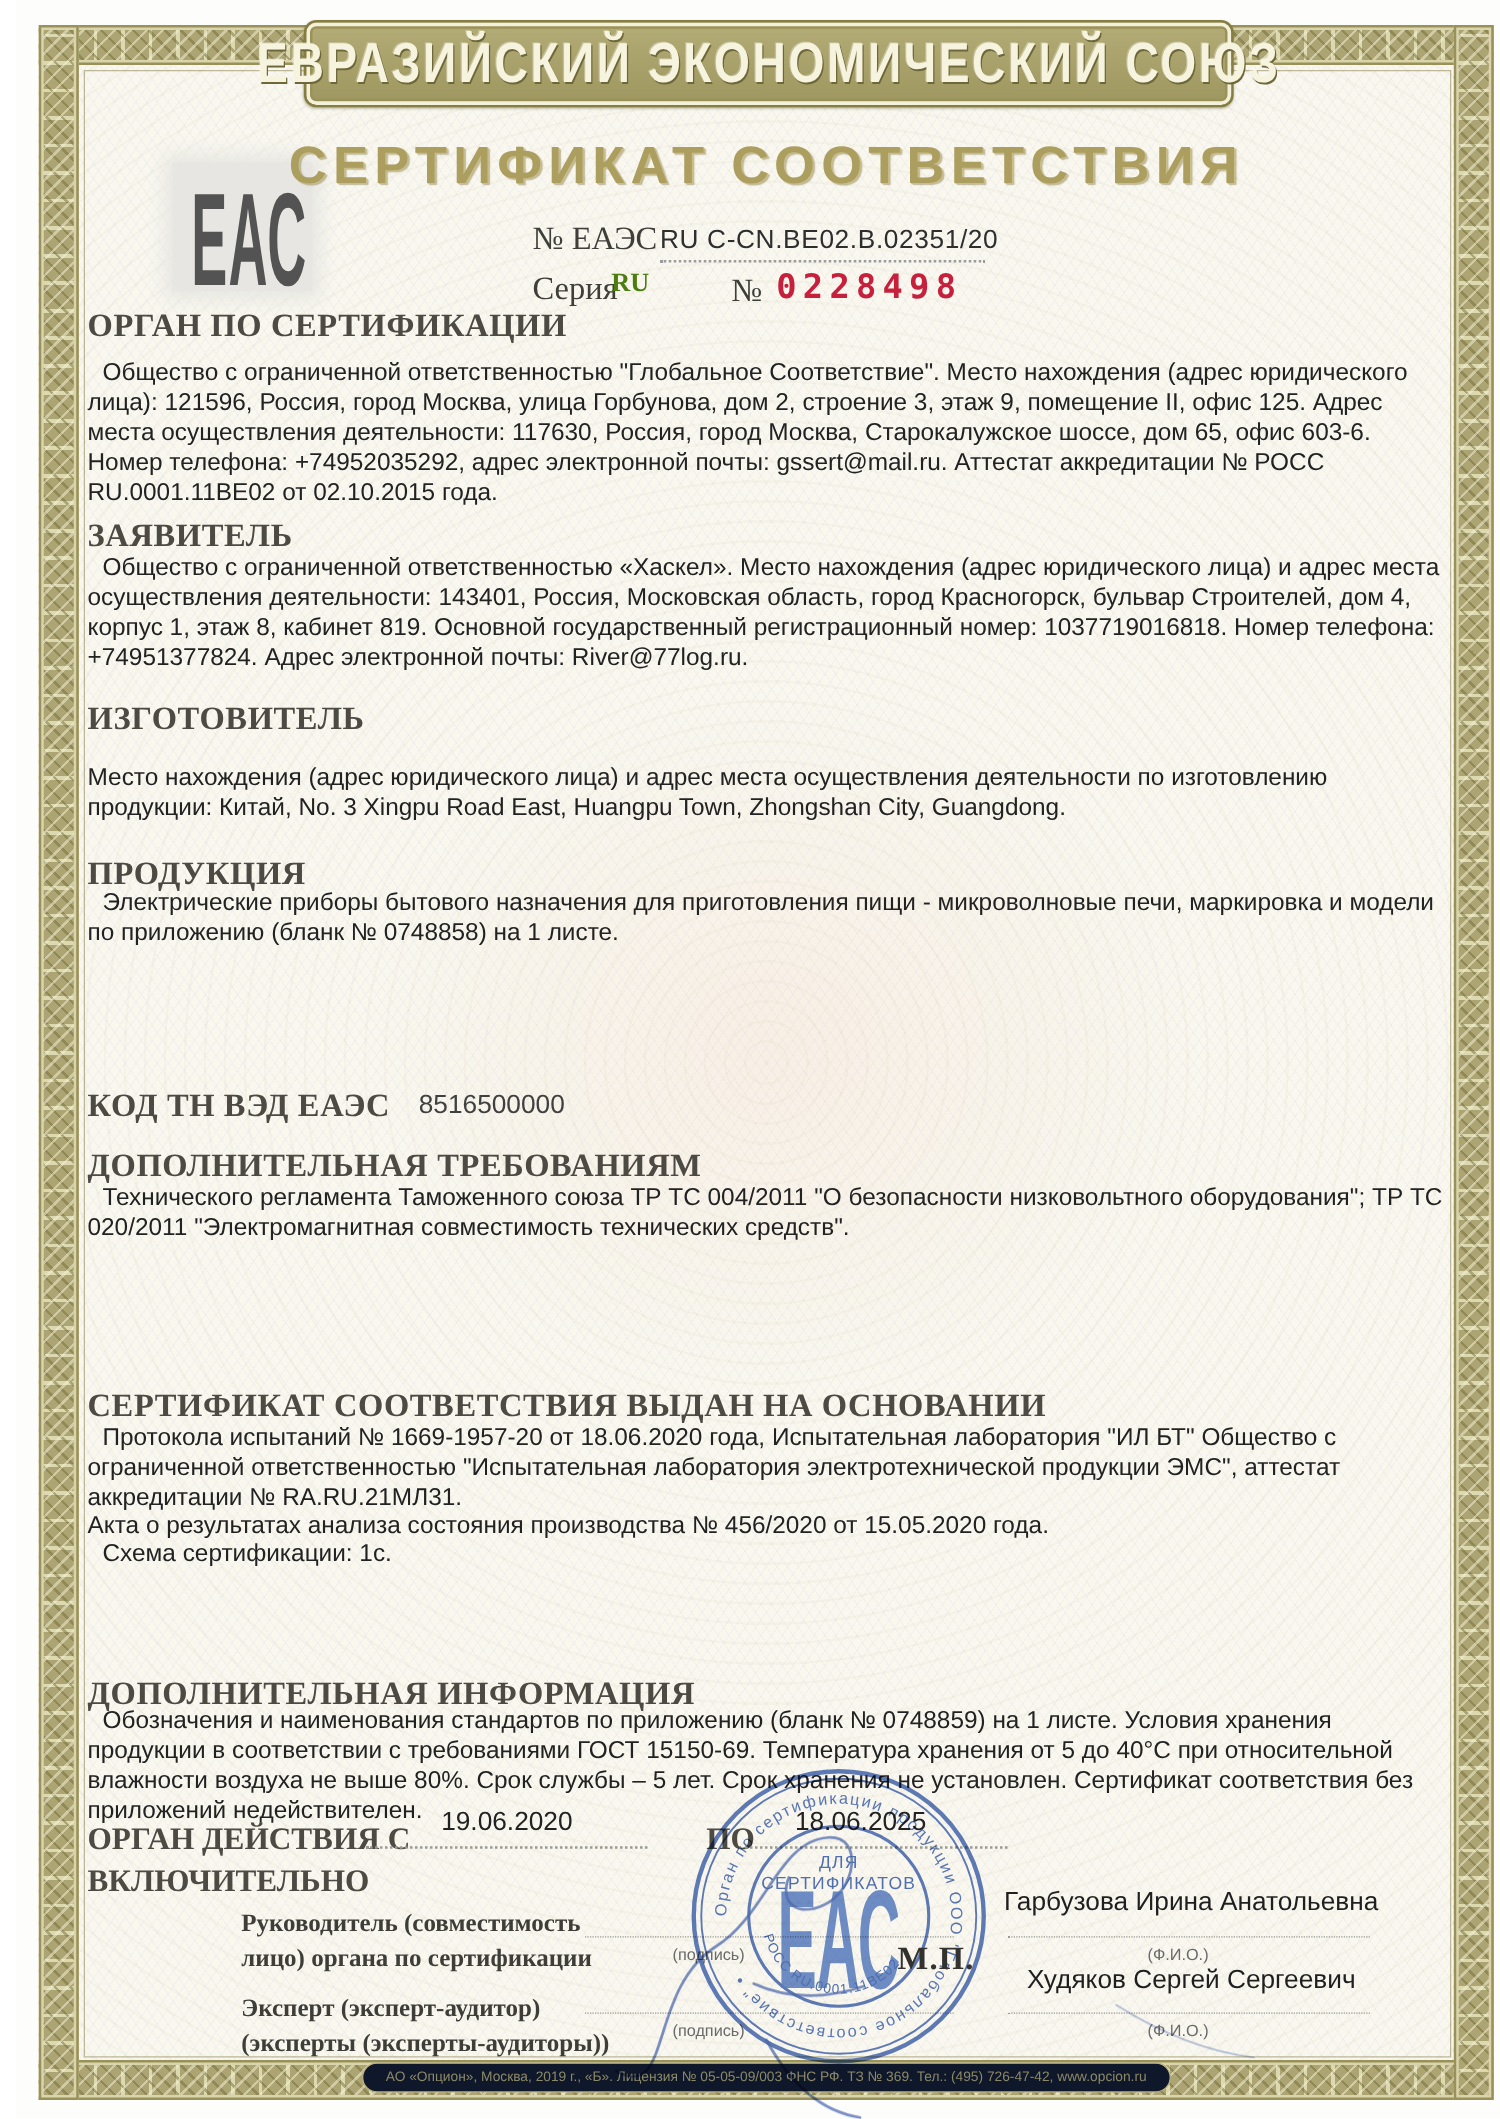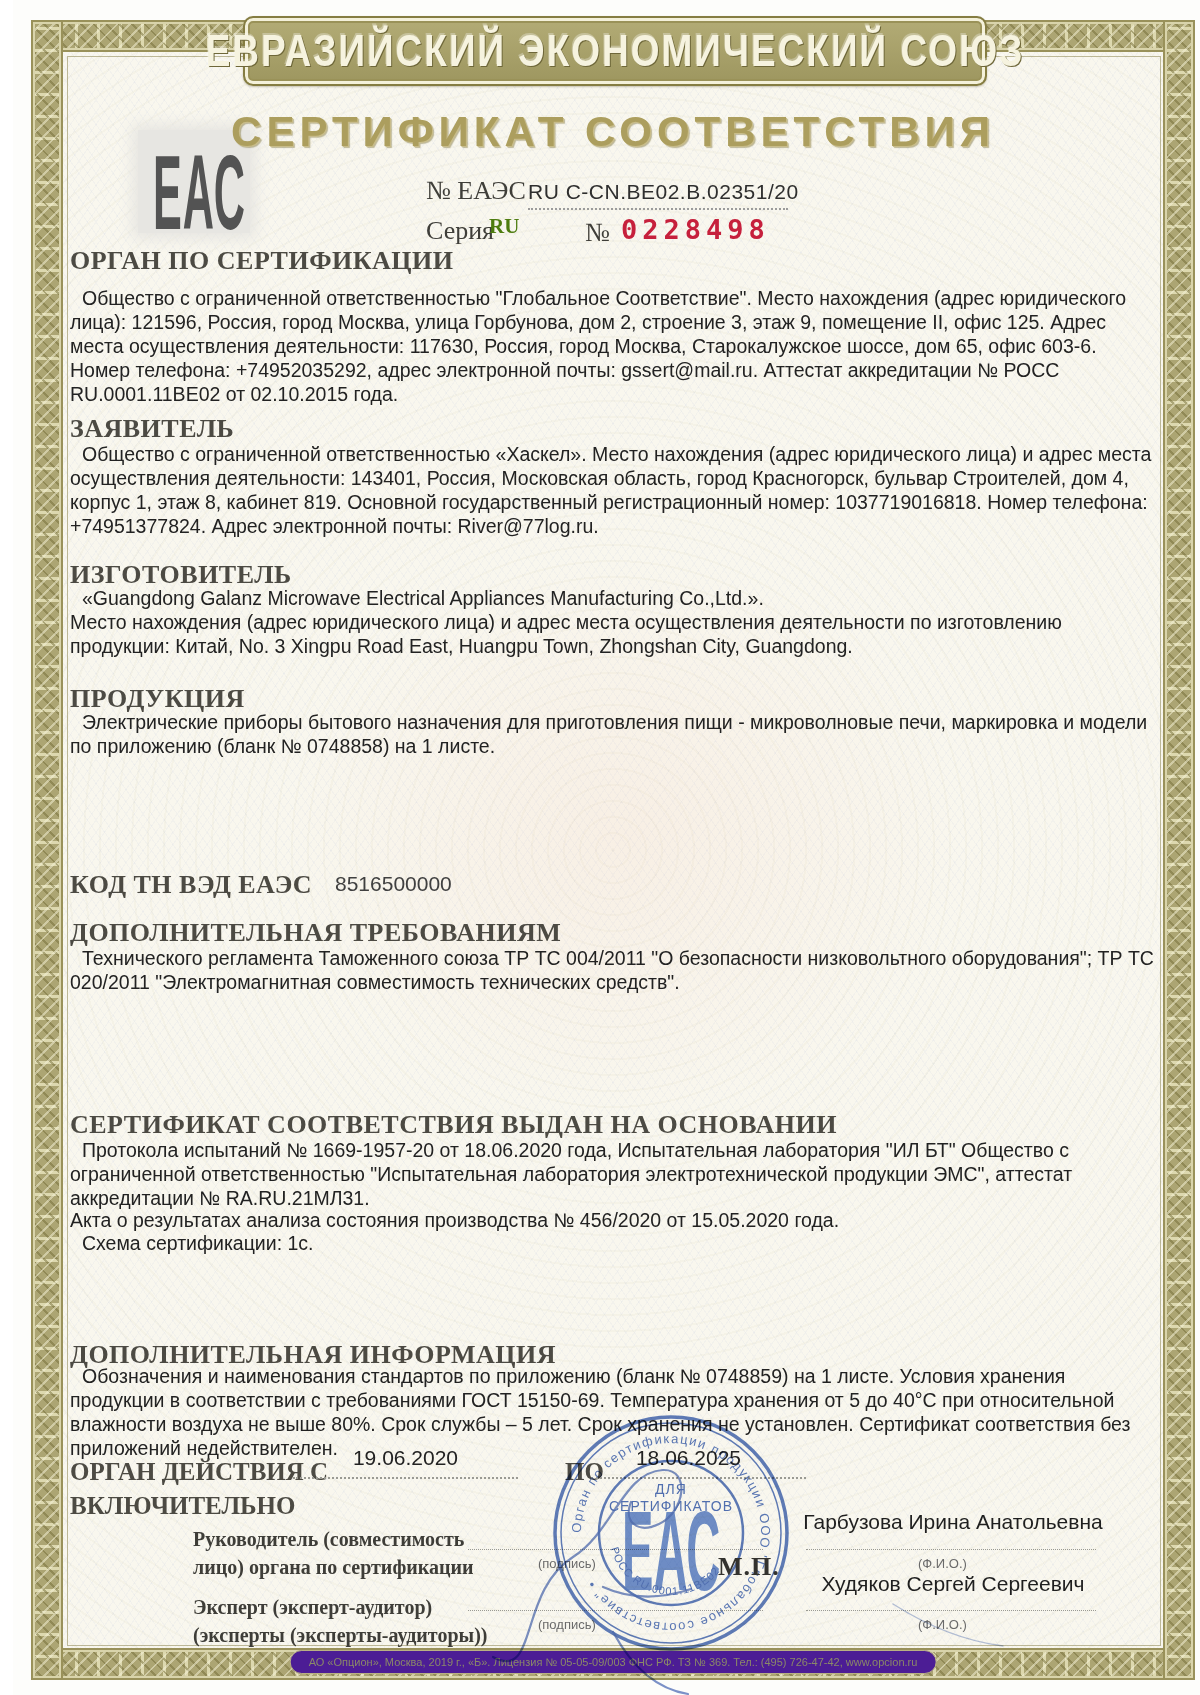--- a/index.html
+++ b/index.html
@@ -75,21 +75,21 @@
     color:#1f1f1f; white-space:nowrap; }
   .caption { position:absolute; font-size:13px; color:#6a6a6a; white-space:nowrap; }
   .mp { position:absolute; left:705px; top:1552px; font-family:"Liberation Serif", serif;
     font-weight:700; font-size:26px; color:#33322e; letter-spacing:1px; z-index:7; }
 
   .stamp-svg { position:absolute; left:450px; top:1352px; z-index:6;
     mix-blend-mode:multiply; opacity:.9; }
 
   
   .footer-pill { position:absolute; left:50%; transform:translateX(-50%); top:1650px;
-    background:#4c1d95; border:1px solid #b9b183; border-radius:14px; padding:5px 18px;
+    background:#0f172a; border:1px solid #b9b183; border-radius:14px; padding:5px 18px;
     font-size:11px; color:#8b8968; white-space:nowrap; z-index:3; }
 </style>
 </head>
 <body>
 
 <div class="page">
 
   <div class="cert-bg"></div>
   <div class="bstrip h" style="left:18px; top:20px; width:1164px; height:32px;"></div>
   <div class="bstrip h" style="left:18px; top:1648px; width:1164px; height:32px;"></div>
@@ -111,21 +111,20 @@
   <div class="serif-label" style="left:572px; top:218px;">№</div>
   <div class="serial">0228498</div>
 
   <div class="h" style="left:57px; top:246px;">ОРГАН ПО СЕРТИФИКАЦИИ</div>
   <div class="t indent" style="left:57px; top:286px;">Общество с ограниченной ответственностью "Глобальное Соответствие". Место нахождения (адрес юридического лица): 121596, Россия, город Москва, улица Горбунова, дом 2, строение 3, этаж 9, помещение II, офис 125. Адрес места осуществления деятельности: 117630, Россия, город Москва, Старокалужское шоссе, дом 65, офис 603-6. Номер телефона: +74952035292, адрес электронной почты: gssert@mail.ru. Аттестат аккредитации № РОСС RU.0001.11ВЕ02 от 02.10.2015 года.</div>
 
   <div class="h" style="left:57px; top:414px;">ЗАЯВИТЕЛЬ</div>
   <div class="t indent" style="left:57px; top:442px;">Общество с ограниченной ответственностью «Хаскел». Место нахождения (адрес юридического лица) и адрес места осуществления деятельности: 143401, Россия, Московская область, город Красногорск, бульвар Строителей, дом 4, корпус 1, этаж 8, кабинет 819. Основной государственный регистрационный номер: 1037719016818. Номер телефона: +74951377824. Адрес электронной почты: River@77log.ru.</div>
 
   <div class="h" style="left:57px; top:560px;">ИЗГОТОВИТЕЛЬ</div>
-  <div class="t indent" style="left:57px; top:586px;">«Guangdong Galanz Microwave Electrical Appliances Manufacturing Co.,Ltd.».</div>
   <div class="t" style="left:57px; top:610px;">Место нахождения (адрес юридического лица) и адрес места осуществления деятельности по изготовлению продукции: Китай, No. 3 Xingpu Road East, Huangpu Town, Zhongshan City, Guangdong.</div>
 
   <div class="h" style="left:57px; top:684px;">ПРОДУКЦИЯ</div>
   <div class="t indent" style="left:57px; top:710px;">Электрические приборы бытового назначения для приготовления пищи - микроволновые печи, маркировка и модели по приложению (бланк № 0748858) на 1 листе.</div>
 
   <div class="h" style="left:57px; top:870px;">КОД ТН ВЭД ЕАЭС</div>
   <div class="val" style="left:322px; top:872px;">8516500000</div>
 
   <div class="h" style="left:57px; top:918px;">ДОПОЛНИТЕЛЬНАЯ ТРЕБОВАНИЯМ</div>
   <div class="t indent" style="left:57px; top:946px;">Технического регламента Таможенного союза ТР ТС 004/2011 "О безопасности низковольтного оборудования"; ТР ТС 020/2011 "Электромагнитная совместимость технических средств".</div>

